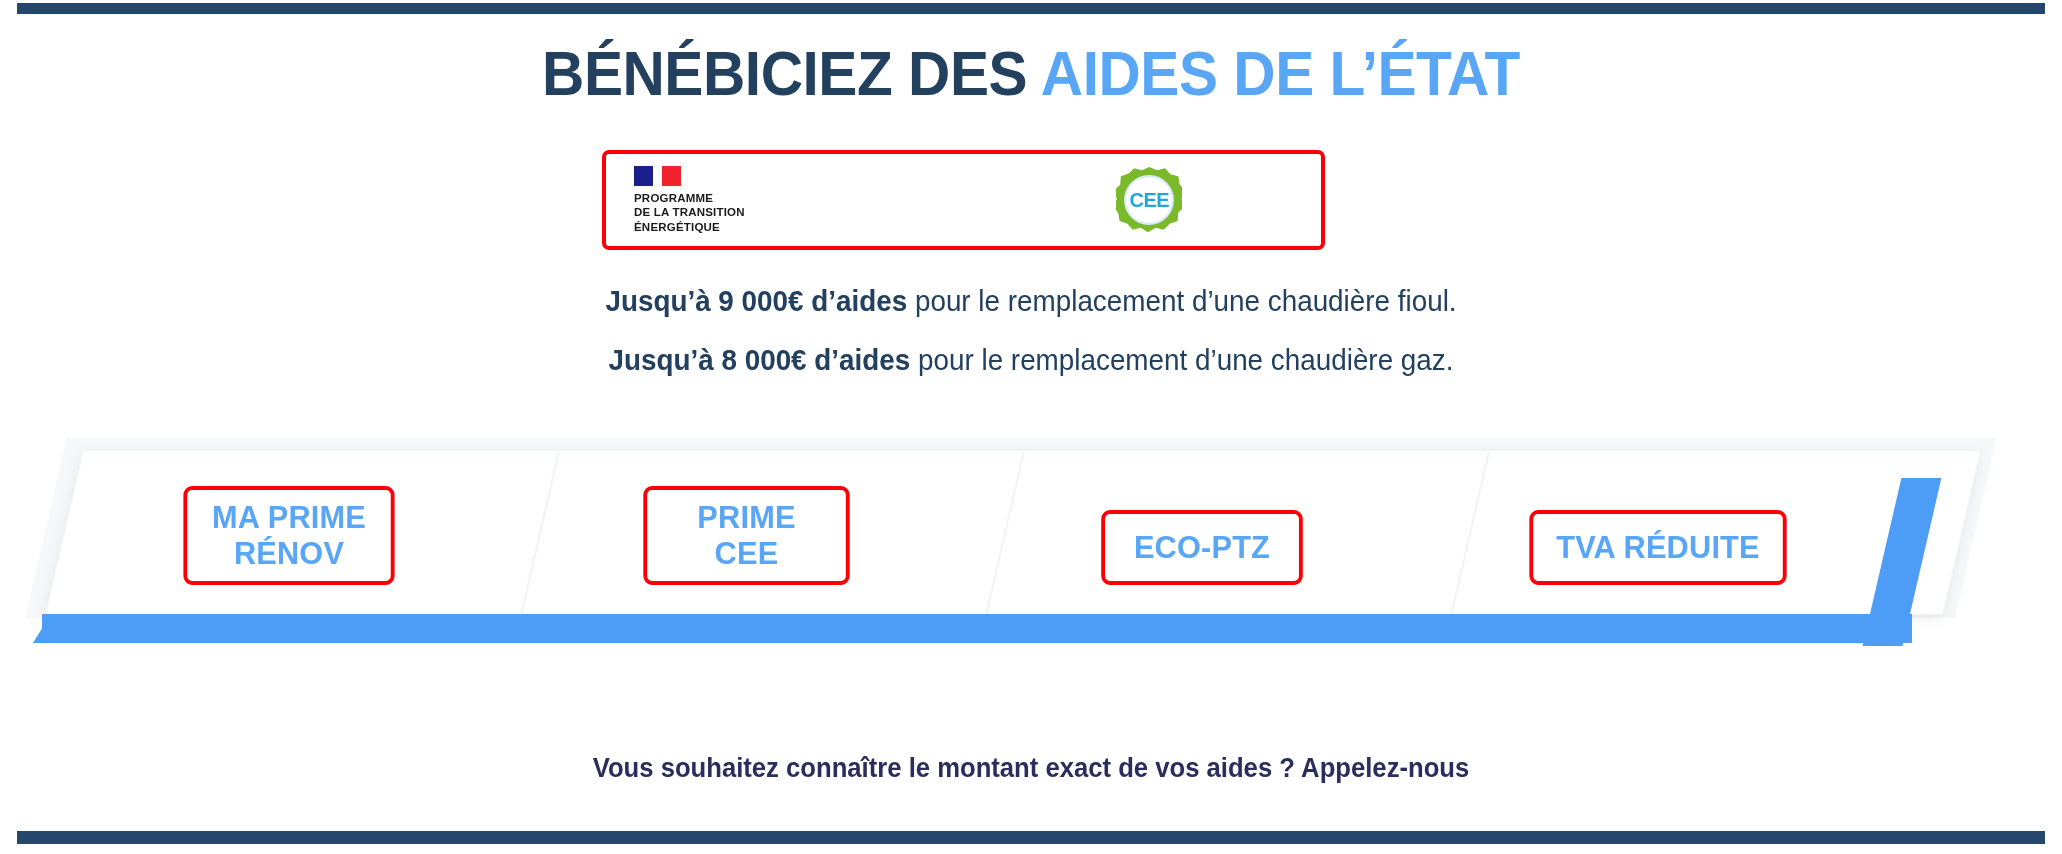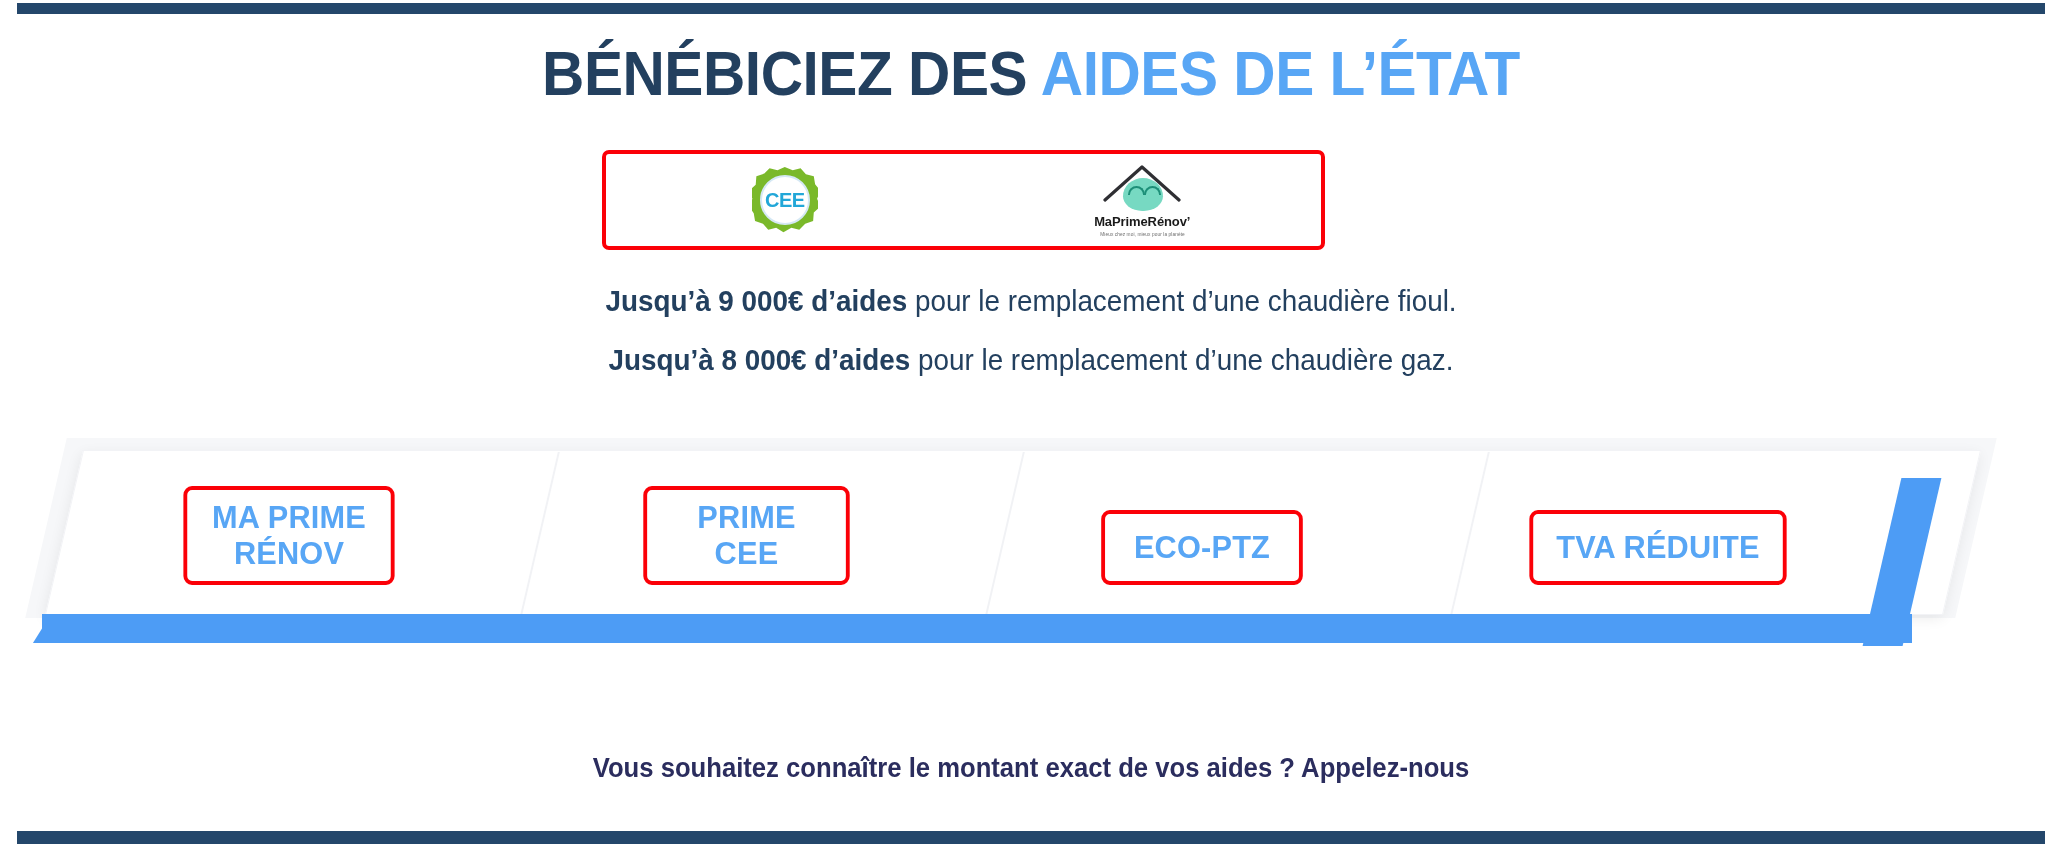--- a/index.html
+++ b/index.html
@@ -141,43 +141,41 @@
 <div class="page">
 
   <div class="rule-top"></div>
 
   <div class="headline">
     <span class="dark">BÉNÉBICIEZ DES </span><span class="light">AIDES DE L’ÉTAT</span>
   </div>
 
   <div class="logo-strip">
 
+    <div class="logo-cell l-prog">
+      <div class="flagrow">
+        <div class="flag-b"></div>
+        <div class="flag-r"></div>
+      </div>
+      <div class="prog-txt">
+        <div>PROGRAMME</div>
+        <div>DE LA TRANSITION</div>
+        <div>ÉNERGÉTIQUE</div>
+      </div>
+    </div>
 
     <div class="logo-cell">
       <div class="cee-wrap">
         <div class="cee-scallop"></div>
         <div class="cee-inner">
           <span class="cee-txt">CEE</span>
         </div>
       </div>
     </div>
 
-    <div class="logo-cell mpr">
-      <div class="mpr-art">
-        <svg class="roof" viewBox="0 0 78 38">
-          <polyline points="2,36 39,3 76,36" fill="none" stroke="#2f2f33" stroke-width="3.2" stroke-linecap="round" stroke-linejoin="round"></polyline>
-        </svg>
-        <div class="blob">
-          <span class="eye l"></span>
-          <span class="eye r"></span>
-        </div>
-      </div>
-      <div class="mpr-name">MaPrimeRénov’</div>
-      <div class="mpr-tag">Mieux chez moi, mieux pour la planète</div>
-    </div>
 
 
   </div>
 
   <div class="aid-line one">
     <b>Jusqu’à 9 000€ d’aides</b><span class="reg"> pour le remplacement d’une chaudière fioul.</span>
   </div>
   <div class="aid-line two">
     <b>Jusqu’à 8 000€ d’aides</b><span class="reg"> pour le remplacement d’une chaudière gaz.</span>
   </div>

